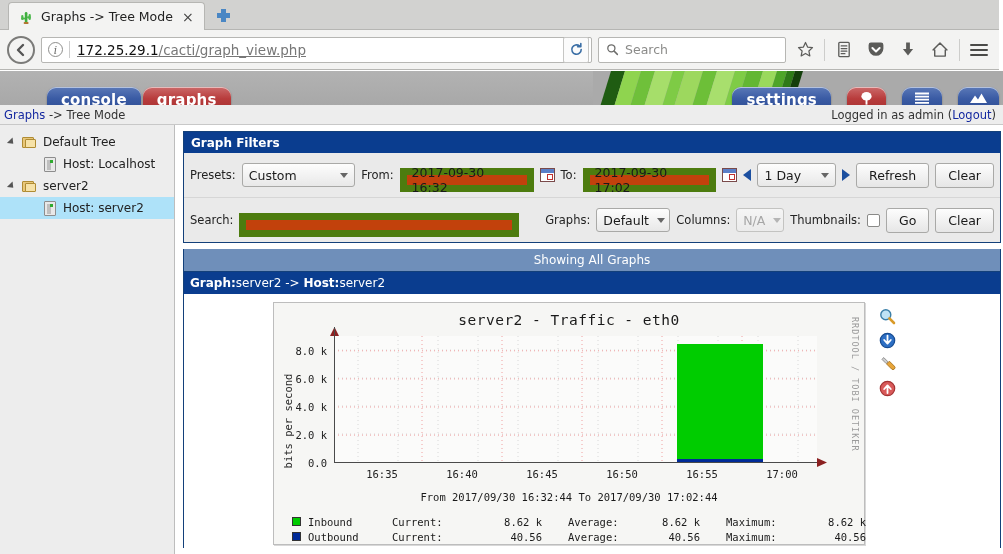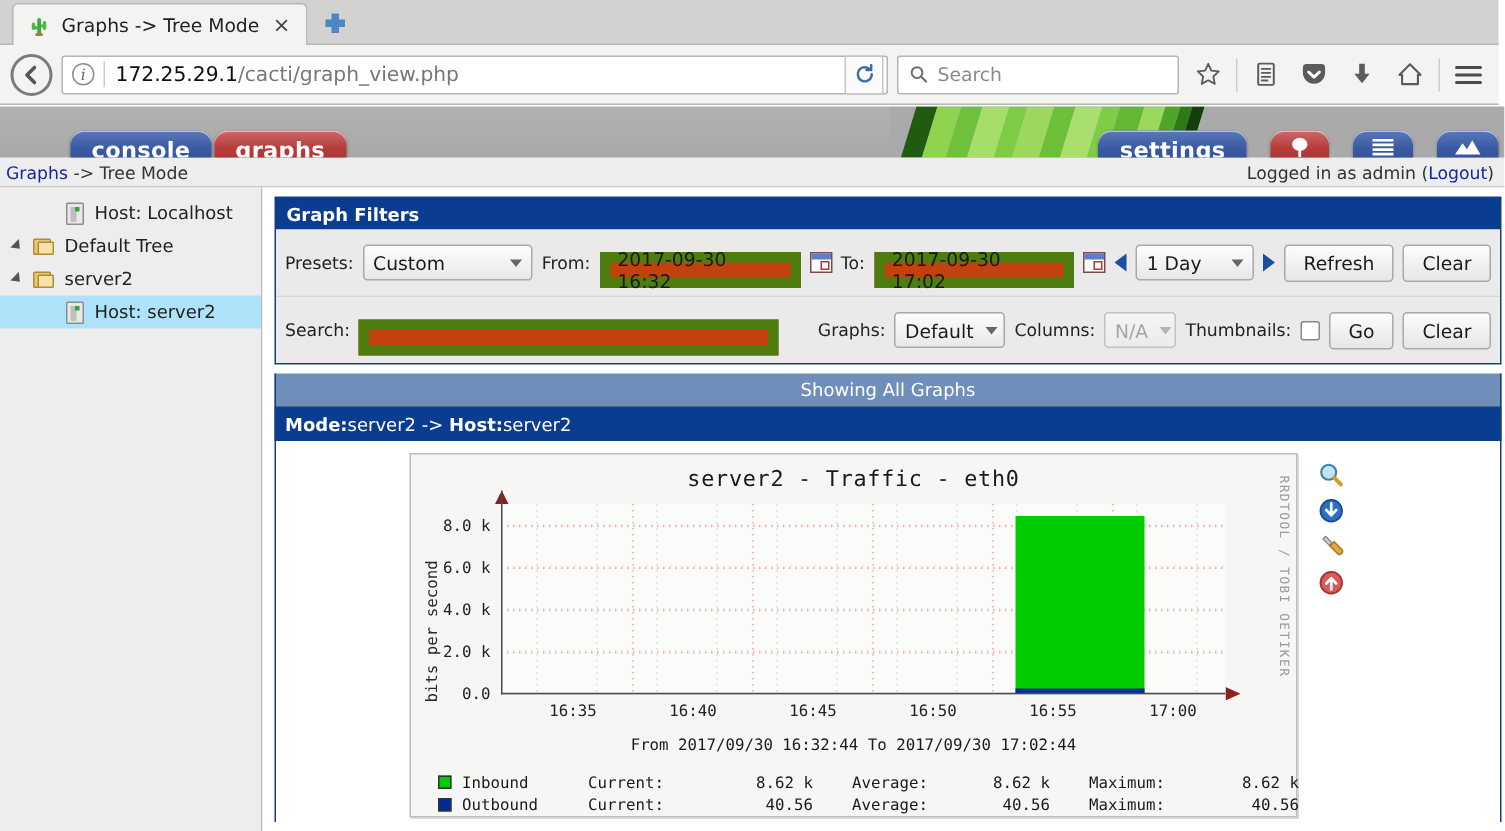--- a/index.html
+++ b/index.html
@@ -65,21 +65,21 @@
     min-width: 0;
   }
   .ident {
     width: 15px; height: 15px; border-radius: 50%;
     border: 1.4px solid #8e8e8c; color: #6a6a68;
     font-size: 10.5px; font-style: italic; font-family: "DejaVu Serif", serif;
     display: flex; align-items: center; justify-content: center;
     flex: none; margin-right: 6px;
   }
   .url-sep { width: 1px; height: 17px; background: #ccc; margin-right: 7px; }
-  .url-text { font-size: 13.5px; color: #777; white-space: nowrap; flex:1; overflow:hidden;}
+  .url-text { font-size: 13.5px; color: #777; white-space: nowrap; flex:1; overflow:hidden;text-decoration:underline;}
   .url-host { color: #0f0f0f; }
   .reload-box {
     width: 26px; height: 26px; border: 1px solid #c6c6c4;
     background: #fbfbfb; border-radius: 2px;
     display: flex; align-items: center; justify-content: center;
     margin-left: 2px; flex: none;
   }
   .searchbar {
     width: 188px; height: 26px; background: #fff;
     border: 1px solid #b6b6b3; border-radius: 2px;
@@ -365,33 +365,33 @@
 
     <div class="loginbar">
       <span class="crumb"><a href="#">Graphs</a><span> -&gt; Tree Mode</span></span>
       <span><span>Logged in as admin (</span><a href="#" class="lnk">Logout</a><span>)</span></span>
     </div>
 
     <div class="body-wrap">
 
       <div class="sidebar">
         <div class="tnode">
+          <span class="tw">
+              <span class="arrow-d"></span>
+            </span>
+          <span class="folder">
+              <span class="f-back"></span>
+              <span class="f-front"></span>
+            </span>
+          <span>Default Tree</span>
+        </div>
+        <div class="tnode">
           <span class="tw indent"></span>
           <span class="host-ico"></span>
           <span>Host: Localhost</span>
-        </div>
-        <div class="tnode">
-          <span class="tw">
-              <span class="arrow-d"></span>
-            </span>
-          <span class="folder">
-              <span class="f-back"></span>
-              <span class="f-front"></span>
-            </span>
-          <span>Default Tree</span>
         </div>
         <div class="tnode">
           <span class="tw">
               <span class="arrow-d"></span>
             </span>
           <span class="folder">
               <span class="f-back"></span>
               <span class="f-front"></span>
             </span>
           <span>server2</span>
@@ -453,21 +453,21 @@
             <span class="lbl">Thumbnails:</span>
             <span class="chk"></span>
             <span class="btn">Go</span>
             <span class="btn">Clear</span>
           </div>
         </div>
 
         <div style="height:6px"></div>
 
         <div class="showbar">Showing All Graphs</div>
-        <div class="treebar"><b>Mode:</b><span>server2</span><span> -&gt; </span><b>Host:</b><span>server2</span></div>
+        <div class="treebar"><b>Graph:</b><span>server2</span><span> -&gt; </span><b>Host:</b><span>server2</span></div>
 
         <div class="graph-area">
           <div class="graph-box">
             <div class="g-title">server2 - Traffic - eth0</div>
             <div class="g-ylabel">bits per second</div>
             <div class="watermark">RRDTOOL / TOBI OETIKER</div>
 
             <div class="plot">
               <svg width="483" height="127" viewBox="0 0 483 127" style="position:absolute;left:0;top:0">
                 <rect x="0" y="0" width="483" height="127" fill="#fbfbfa"></rect>

